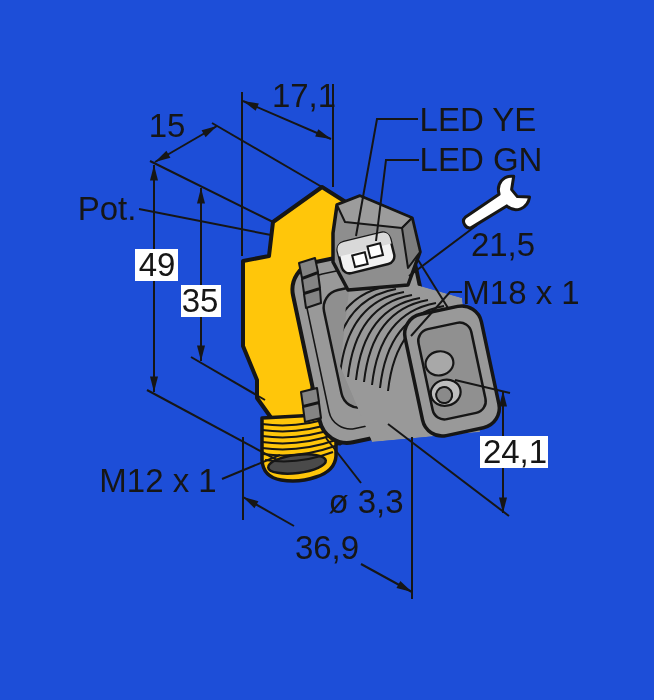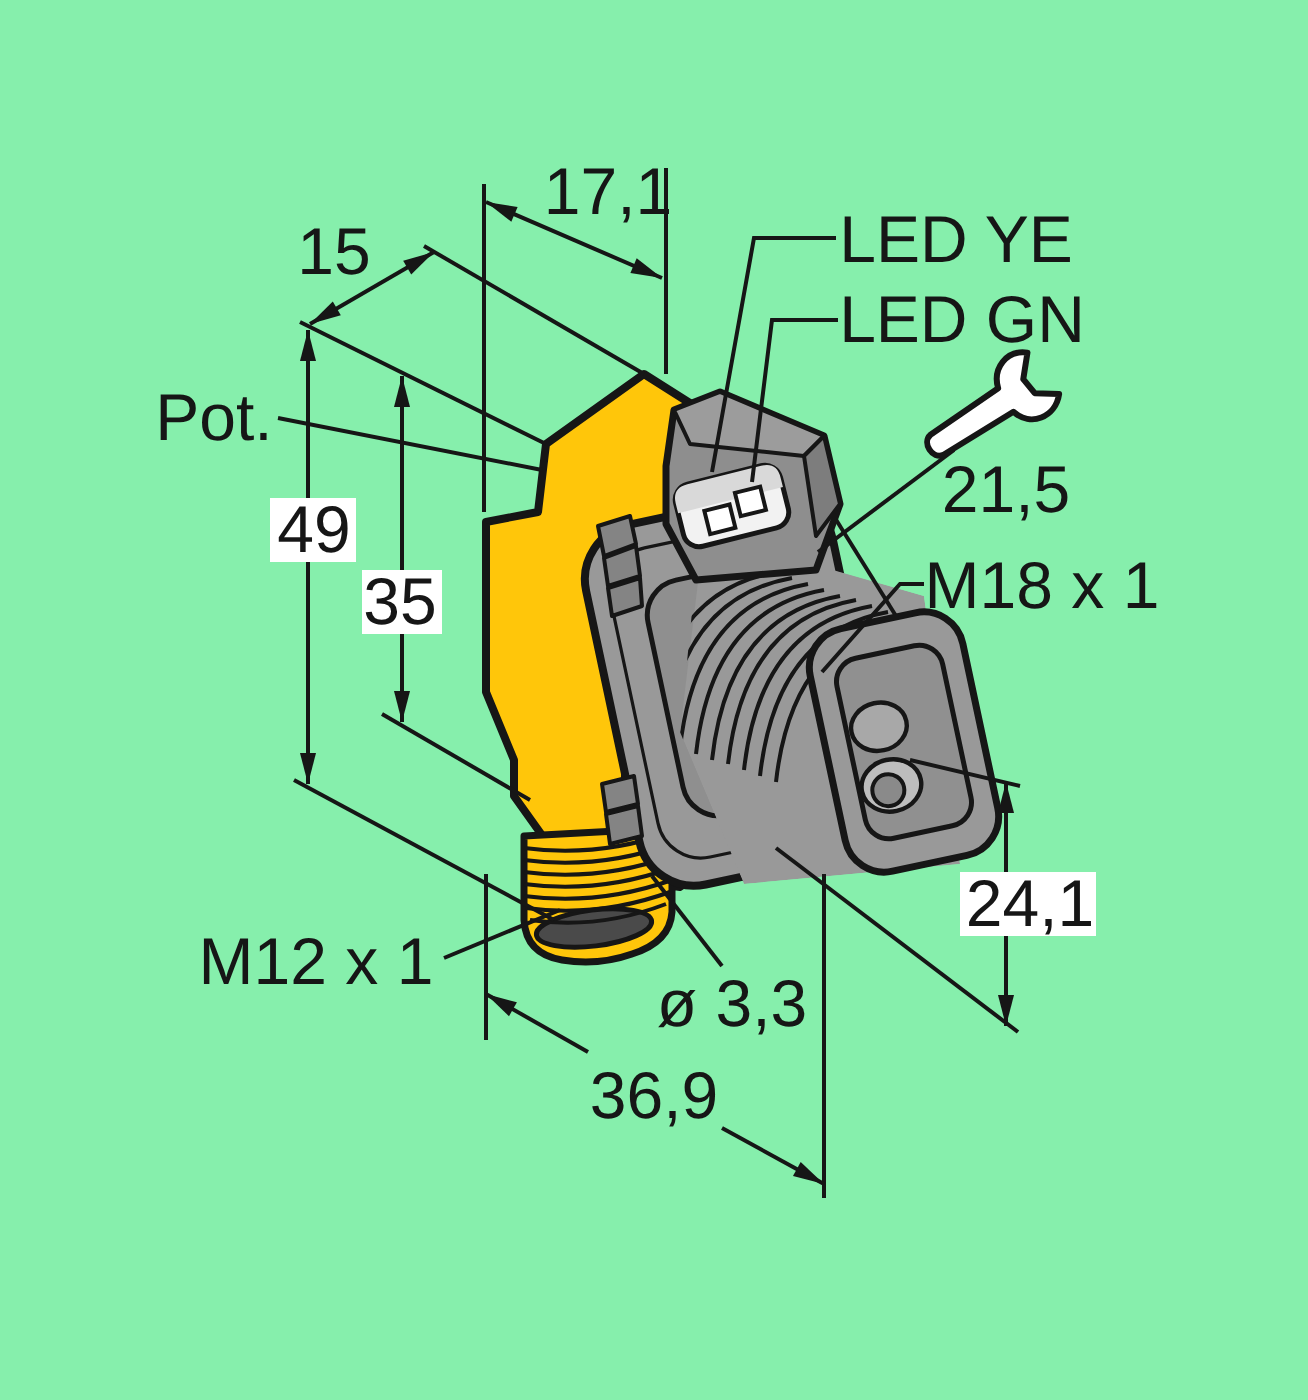--- a/index.html
+++ b/index.html
@@ -1,16 +1,16 @@
 <!DOCTYPE html>
 <html><head>
 <meta charset="utf-8">
 <style>
   html,body{margin:0;padding:0;background:#fff;}
-  .stage{position:relative;width:654px;height:700px;background:#86efac;overflow:hidden;
+  .stage{position:relative;width:654px;height:700px;background:#1d4ed8;overflow:hidden;
          font-family:"Liberation Sans", sans-serif;}
   svg{position:absolute;left:0;top:0;}
   text{font-family:"Liberation Sans", sans-serif;font-size:33px;fill:#161616;}
   .dimline{stroke:#161616;stroke-width:2;fill:none;}
   .thin{stroke:#161616;stroke-width:2;fill:none;}
   .outline{stroke:#161616;stroke-linejoin:round;}
 </style>
 </head>
 <body>
 

